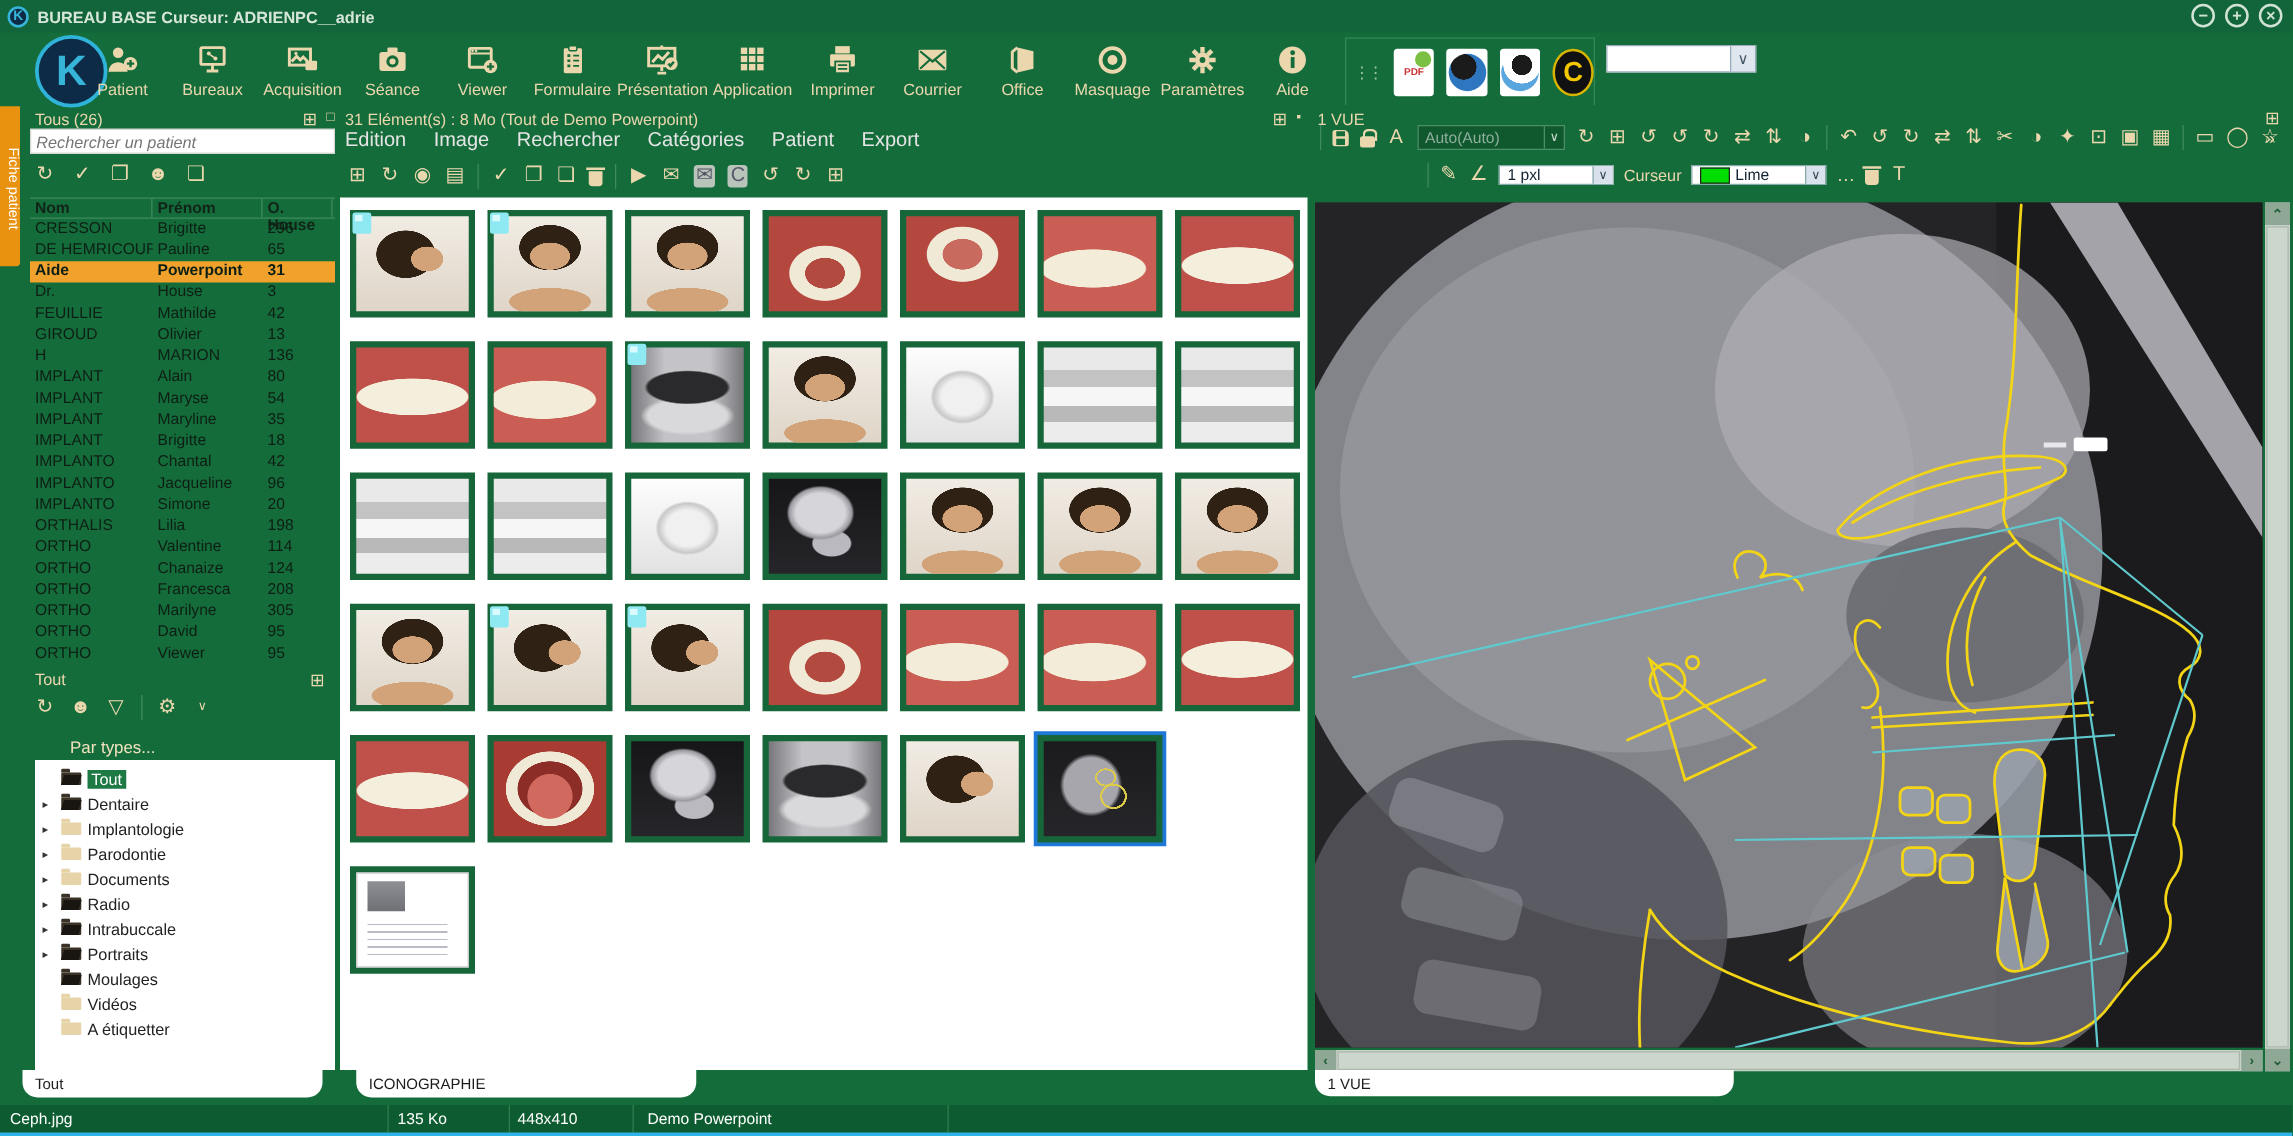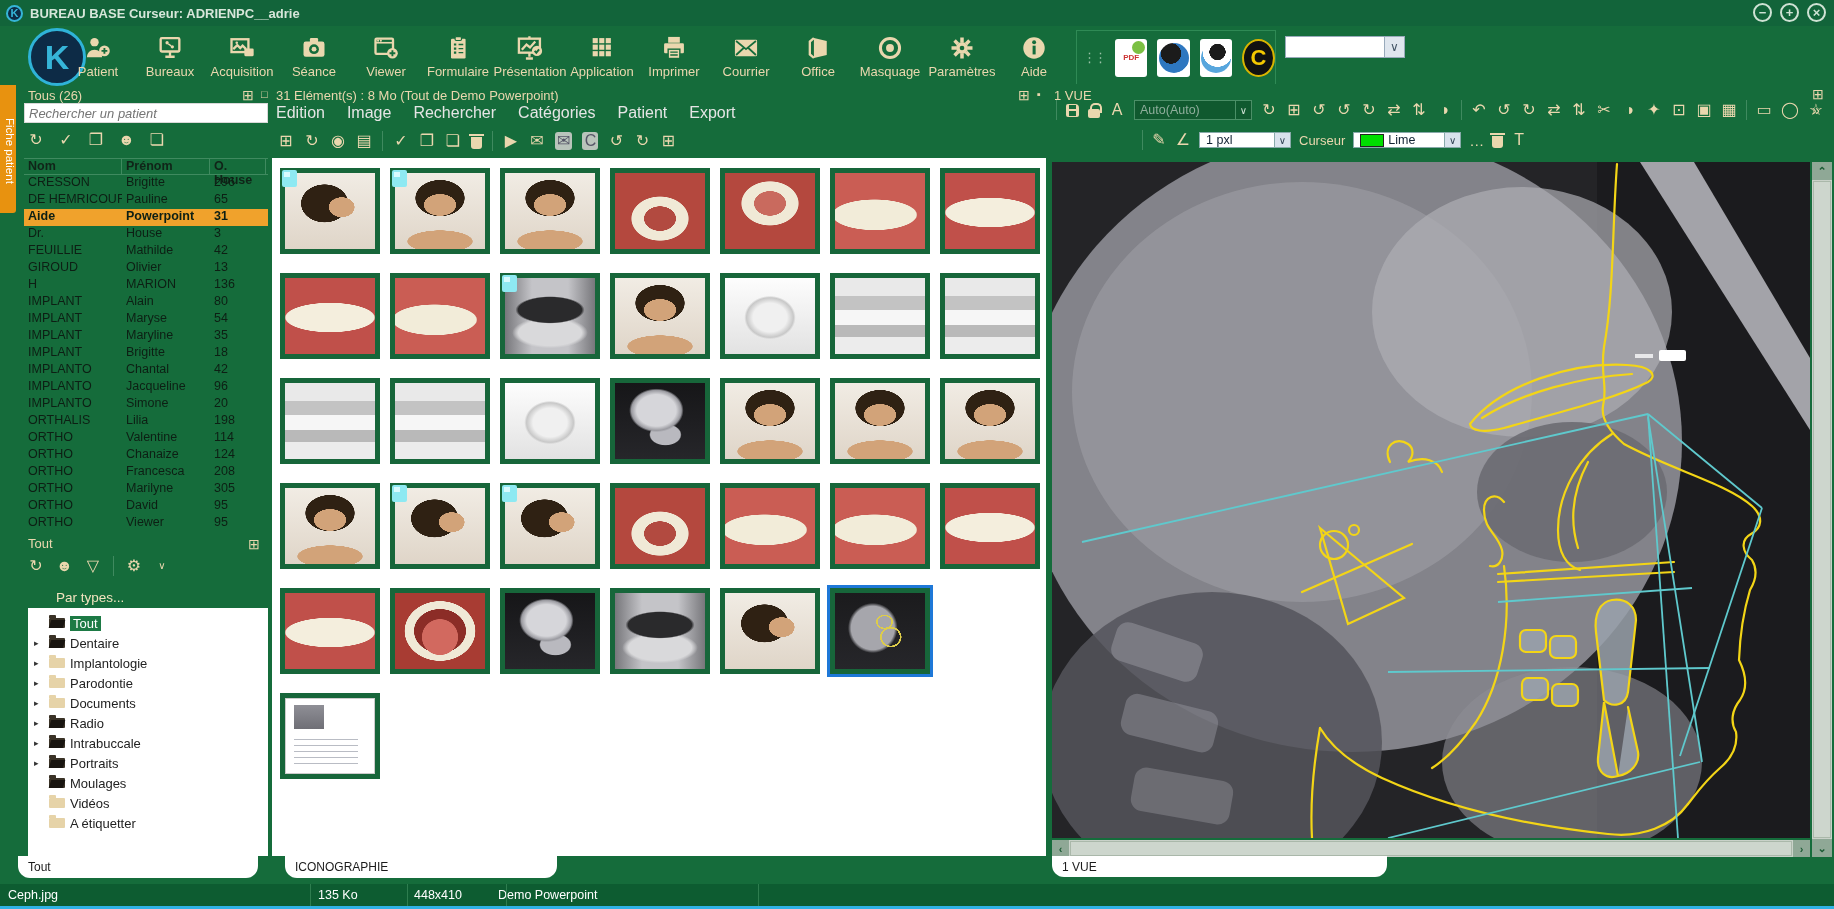--- a/index.html
+++ b/index.html
@@ -760,19 +760,19 @@
 </div>
 
 <div class="btab" style="left:18px;width:240px">Tout</div>
 <div class="btab" style="left:285px;width:272px">ICONOGRAPHIE</div>
 <div class="btab" style="left:1052px;width:335px;height:21px">1 VUE</div>
 
 <div id="statusbar">
     <span class="sit" style="left: 8px;">Ceph.jpg</span>
     <span class="sit" style="left: 318px;">135 Ko</span>
     <span class="sit" style="left: 414px;">448x410</span>
-    <span class="sit" style="left: 498px;">Demo Powerpoint</span>
+    <span class="sit" style="left: 518px;">Demo Powerpoint</span>
     <span class="ssep" style="left: 310px;"></span>
     <span class="ssep" style="left: 407px;"></span>
     <span class="ssep" style="left: 506px;"></span>
     <span class="ssep" style="left: 758px;"></span>
   </div>
 <div id="bluebar"></div>
 
 </body></html>

